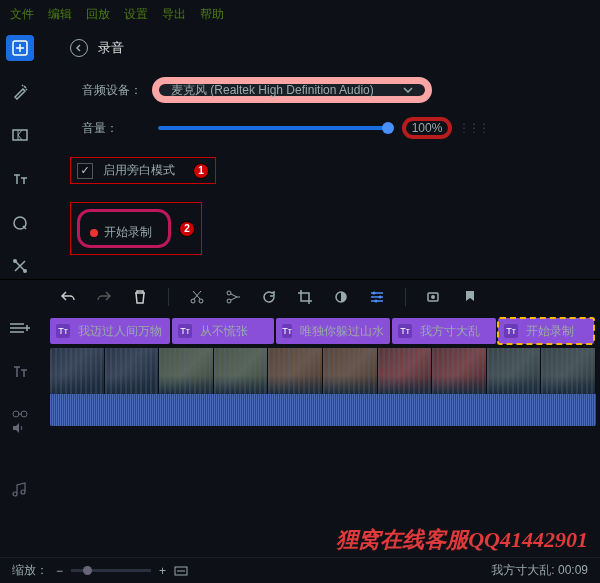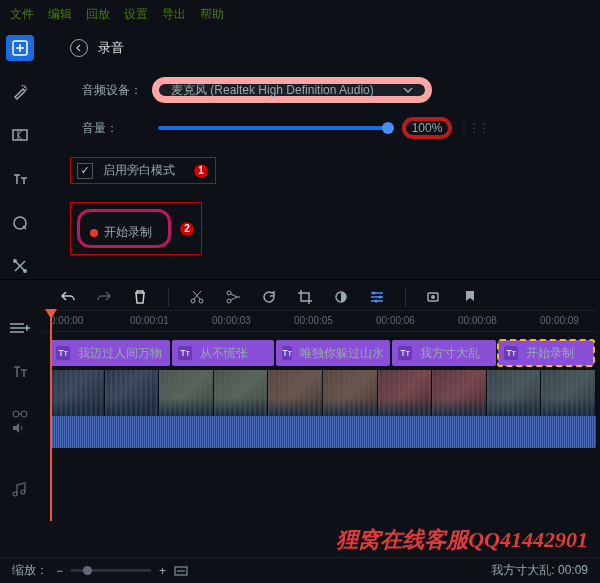--- a/index.html
+++ b/index.html
@@ -218,30 +218,20 @@
       <svg width="12" height="12" viewBox="0 0 12 12">
           <path d="M1 4v4h3l3 3V1L4 4z" fill="#667"></path>
           <path d="M9 4a3 3 0 010 4" stroke="#667" fill="none"></path>
         </svg>
     </div>
     <svg width="16" height="16" viewBox="0 0 16 16" style="margin-top:20px">
         <path d="M5 12a2 2 0 11-4 0 2 2 0 014 0zM13 10a2 2 0 11-4 0 2 2 0 014 0zM5 12V3l8-2v9" stroke="#667" fill="none" stroke-width="1.2"></path>
       </svg>
   </div>
   <div class="tlbody">
-    <div class="ruler">
-      <div class="playhead"></div>
-      <span class="tick" style="left:8px">0:00:00</span>
-      <span class="tick" style="left:88px">00:00:01</span>
-      <span class="tick" style="left:170px">00:00:03</span>
-      <span class="tick" style="left:252px">00:00:05</span>
-      <span class="tick" style="left:334px">00:00:06</span>
-      <span class="tick" style="left:416px">00:00:08</span>
-      <span class="tick" style="left:498px">00:00:09</span>
-    </div>
     <div class="titletrack">
       <div class="tclip" style="width:120px">
           <div class="ti">Tᴛ</div>
           <span>我迈过人间万物</span>
         </div>
       <div class="tclip" style="width:102px">
           <div class="ti">Tᴛ</div>
           <span>从不慌张</span>
         </div>
       <div class="tclip" style="width:114px">

